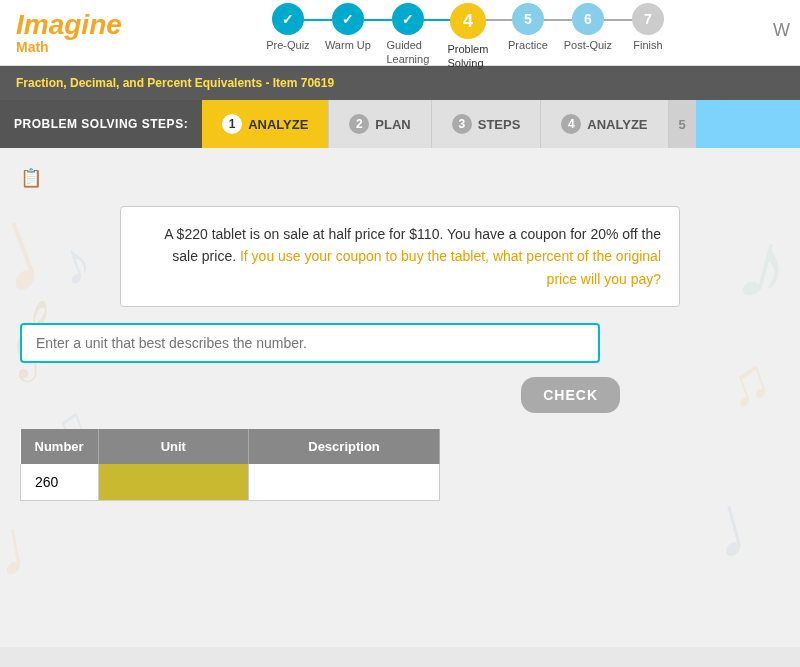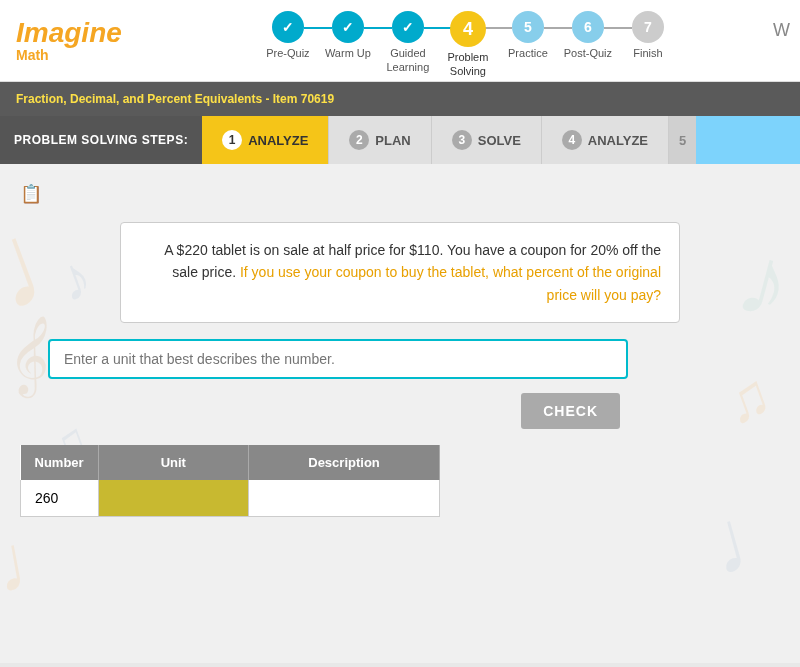--- a/index.html
+++ b/index.html
@@ -4,21 +4,21 @@
   <style>
     * { box-sizing: border-box; margin: 0; padding: 0; }
     body { font-family: Arial, sans-serif; background: #e8e8e8; width: 800px; height: 667px; overflow: hidden; }
 
     
     .header {
       background: white;
       display: flex;
       align-items: center;
       padding: 8px 16px;
-      height: 82px;
+      height: 66px;
       border-bottom: 1px solid #ddd;
       position: relative;
     }
     .logo-area {
       display: flex;
       flex-direction: column;
       margin-right: 30px;
     }
     .logo-imagine {
       font-size: 28px;
@@ -72,21 +72,21 @@
       z-index: 1;
       position: relative;
     }
     .step-circle.completed { background: #00aacc; color: white; }
     .step-circle.active { background: #f5c518; color: white; font-size: 18px; width: 36px; height: 36px; }
     .step-circle.upcoming { background: #ccc; color: white; }
     .step-circle.light-blue { background: #87ceeb; color: white; }
     .step-label {
       font-size: 11px;
       color: #555;
-      text-align: center;
+      text-align: left;
       margin-top: 4px;
       line-height: 1.2;
     }
     .step-label.active-label { font-weight: normal; color: #333; }
 
     
     .w-placeholder {
       position: absolute;
       right: 10px;
       top: 20px;
@@ -230,21 +230,20 @@
       color: #e8a000;
       font-weight: normal;
     }
 
     
     .input-row {
       display: flex;
       align-items: center;
       gap: 12px;
       margin-bottom: 14px;
-      margin-left: 28px;
     }
     .unit-input {
       flex: 1;
       max-width: 580px;
       padding: 10px 14px;
       border: 2px solid #00bbcc;
       border-radius: 4px;
       font-size: 14px;
       color: #999;
       background: white;
@@ -260,21 +259,21 @@
     }
     .check-btn {
       background: #aaa;
       color: white;
       border: none;
       padding: 10px 22px;
       font-size: 14px;
       font-weight: bold;
       letter-spacing: 1px;
       cursor: pointer;
-      border-radius: 3px;
+      border-radius: 14px;
     }
 
     
     .data-table {
       border-collapse: collapse;
       width: 420px;
       background: white;
     }
     .data-table th {
       background: #888;
@@ -358,21 +357,21 @@
   <div class="ps-tab active">
     <div class="tab-num">1</div>
     <span>ANALYZE</span>
   </div>
   <div class="ps-tab inactive">
     <div class="tab-num">2</div>
     <span>PLAN</span>
   </div>
   <div class="ps-tab inactive">
     <div class="tab-num">3</div>
-    <span>SOLVE</span>
+    <span>STEPS</span>
   </div>
   <div class="ps-tab inactive">
     <div class="tab-num">4</div>
     <span>ANALYZE</span>
   </div>
   <div class="ps-tab-5">
     <span>5</span>
   </div>
 </div>
 

